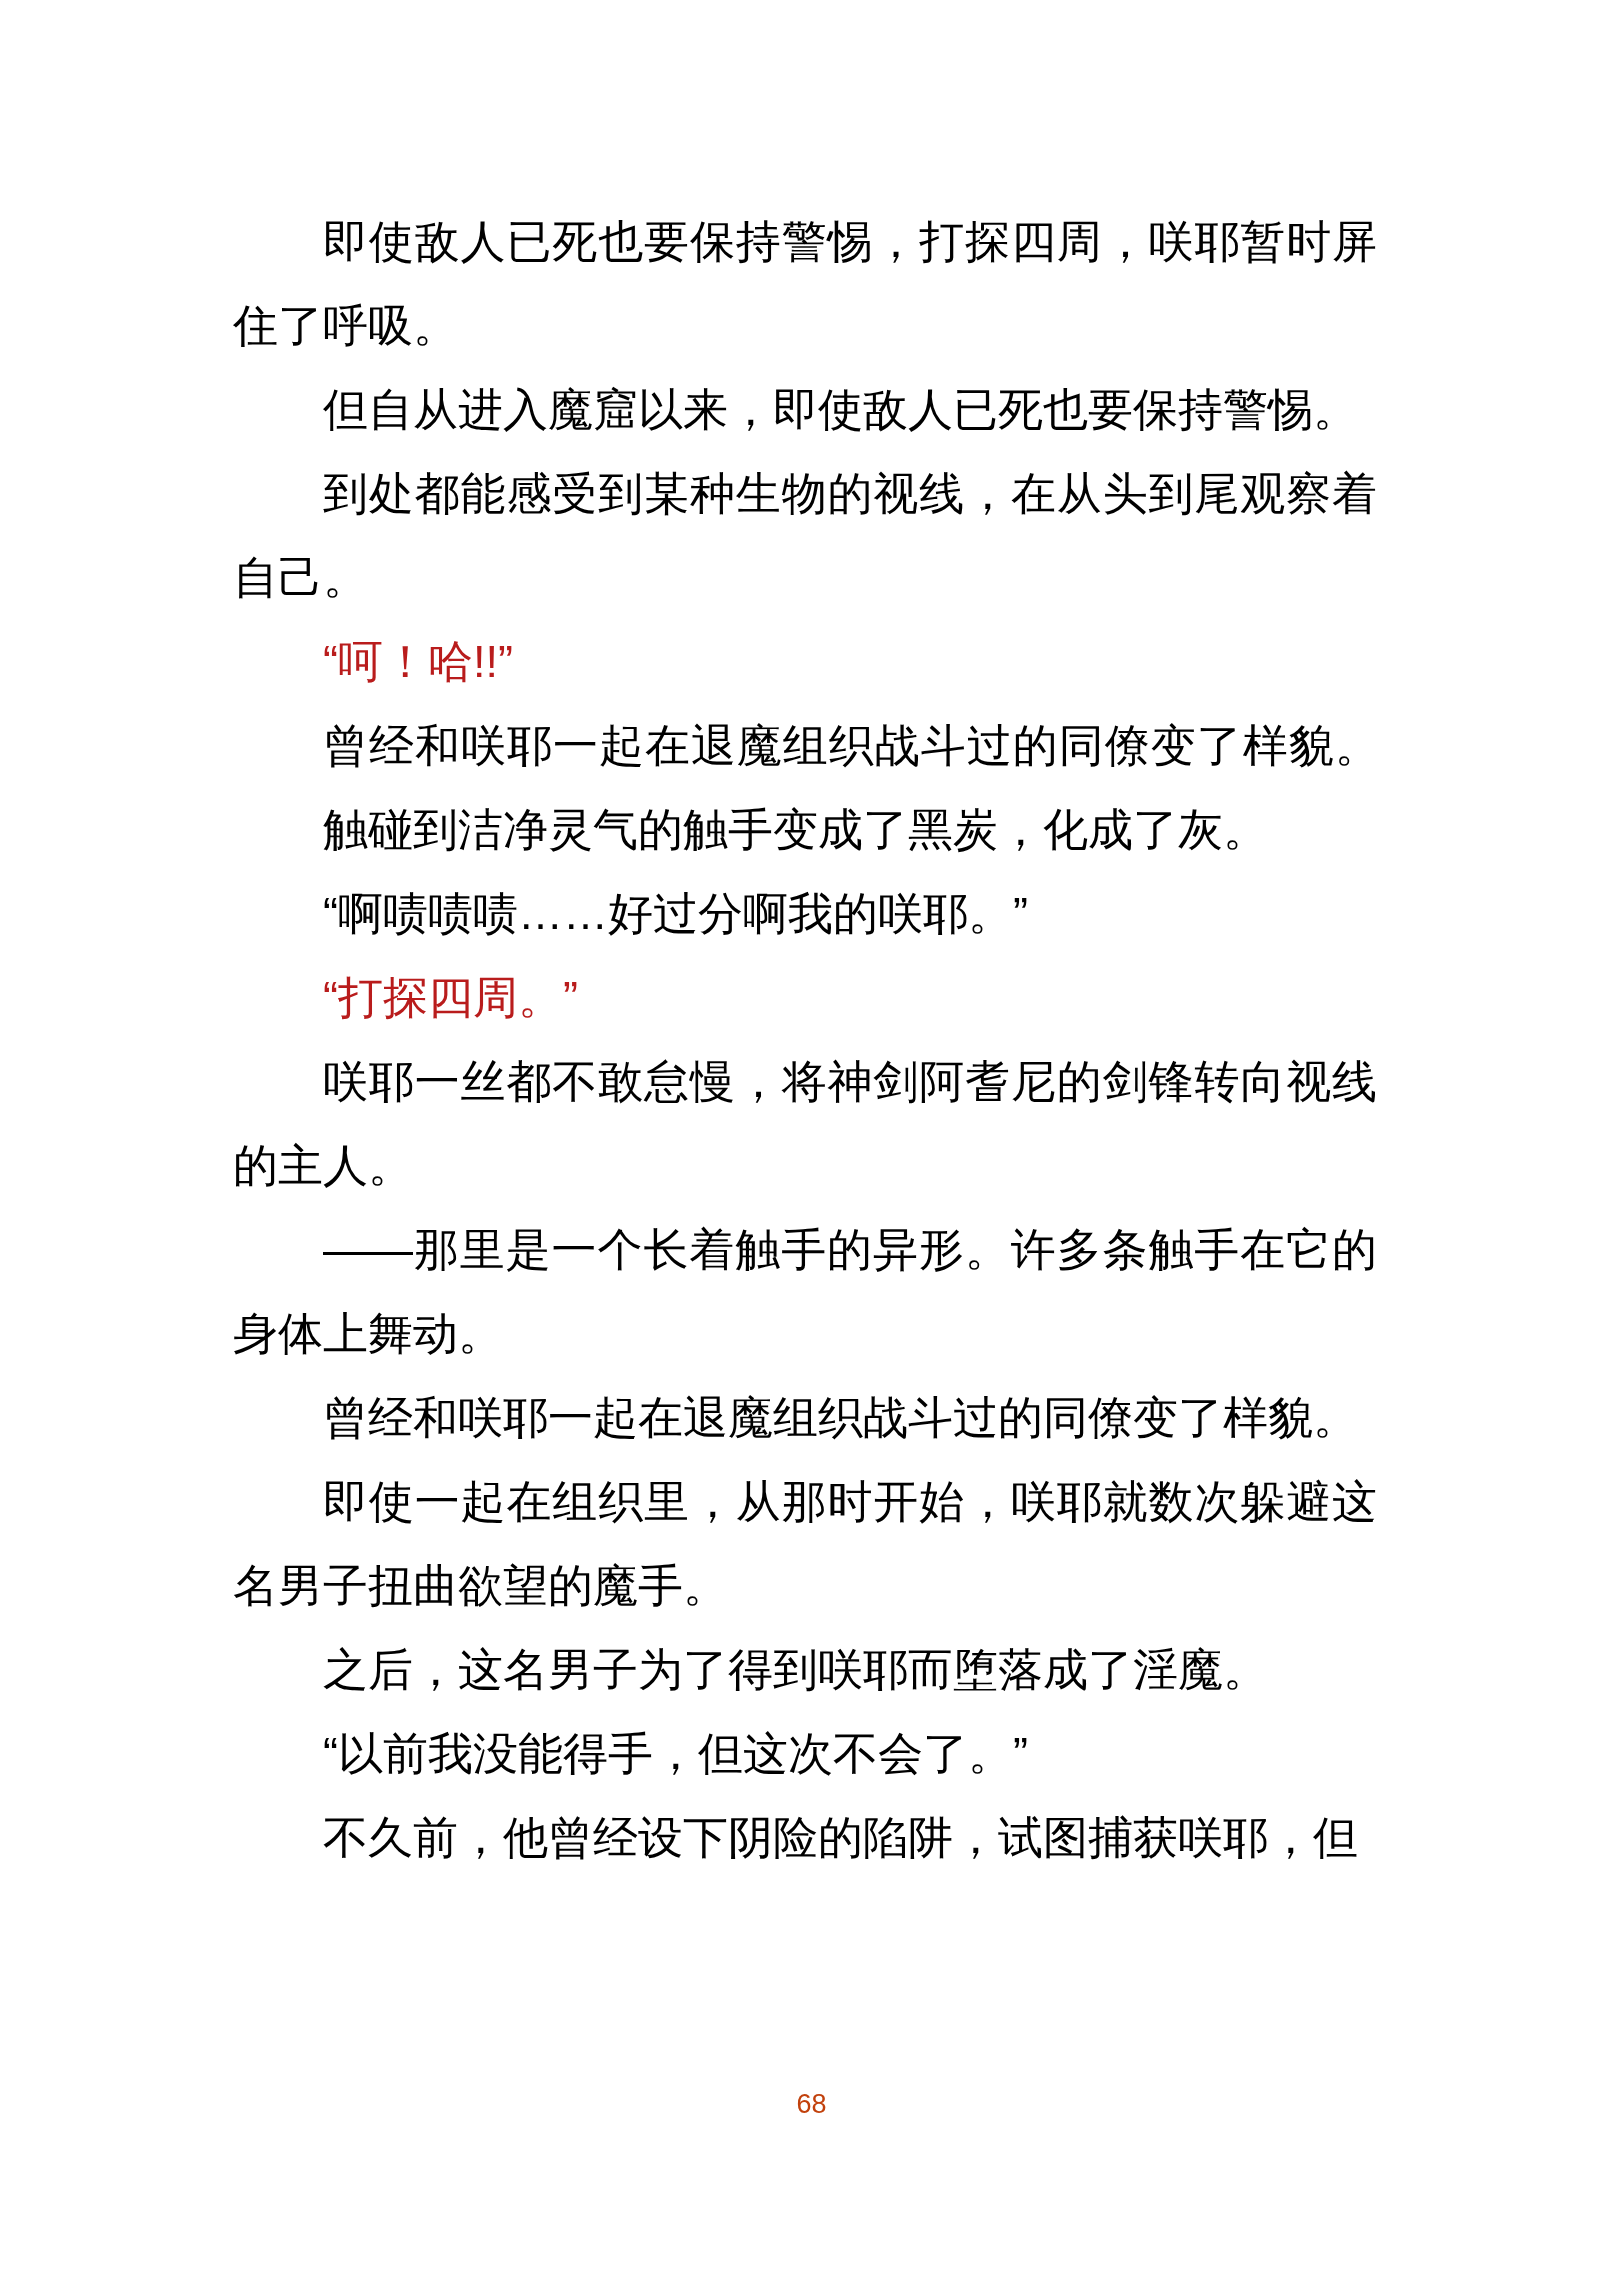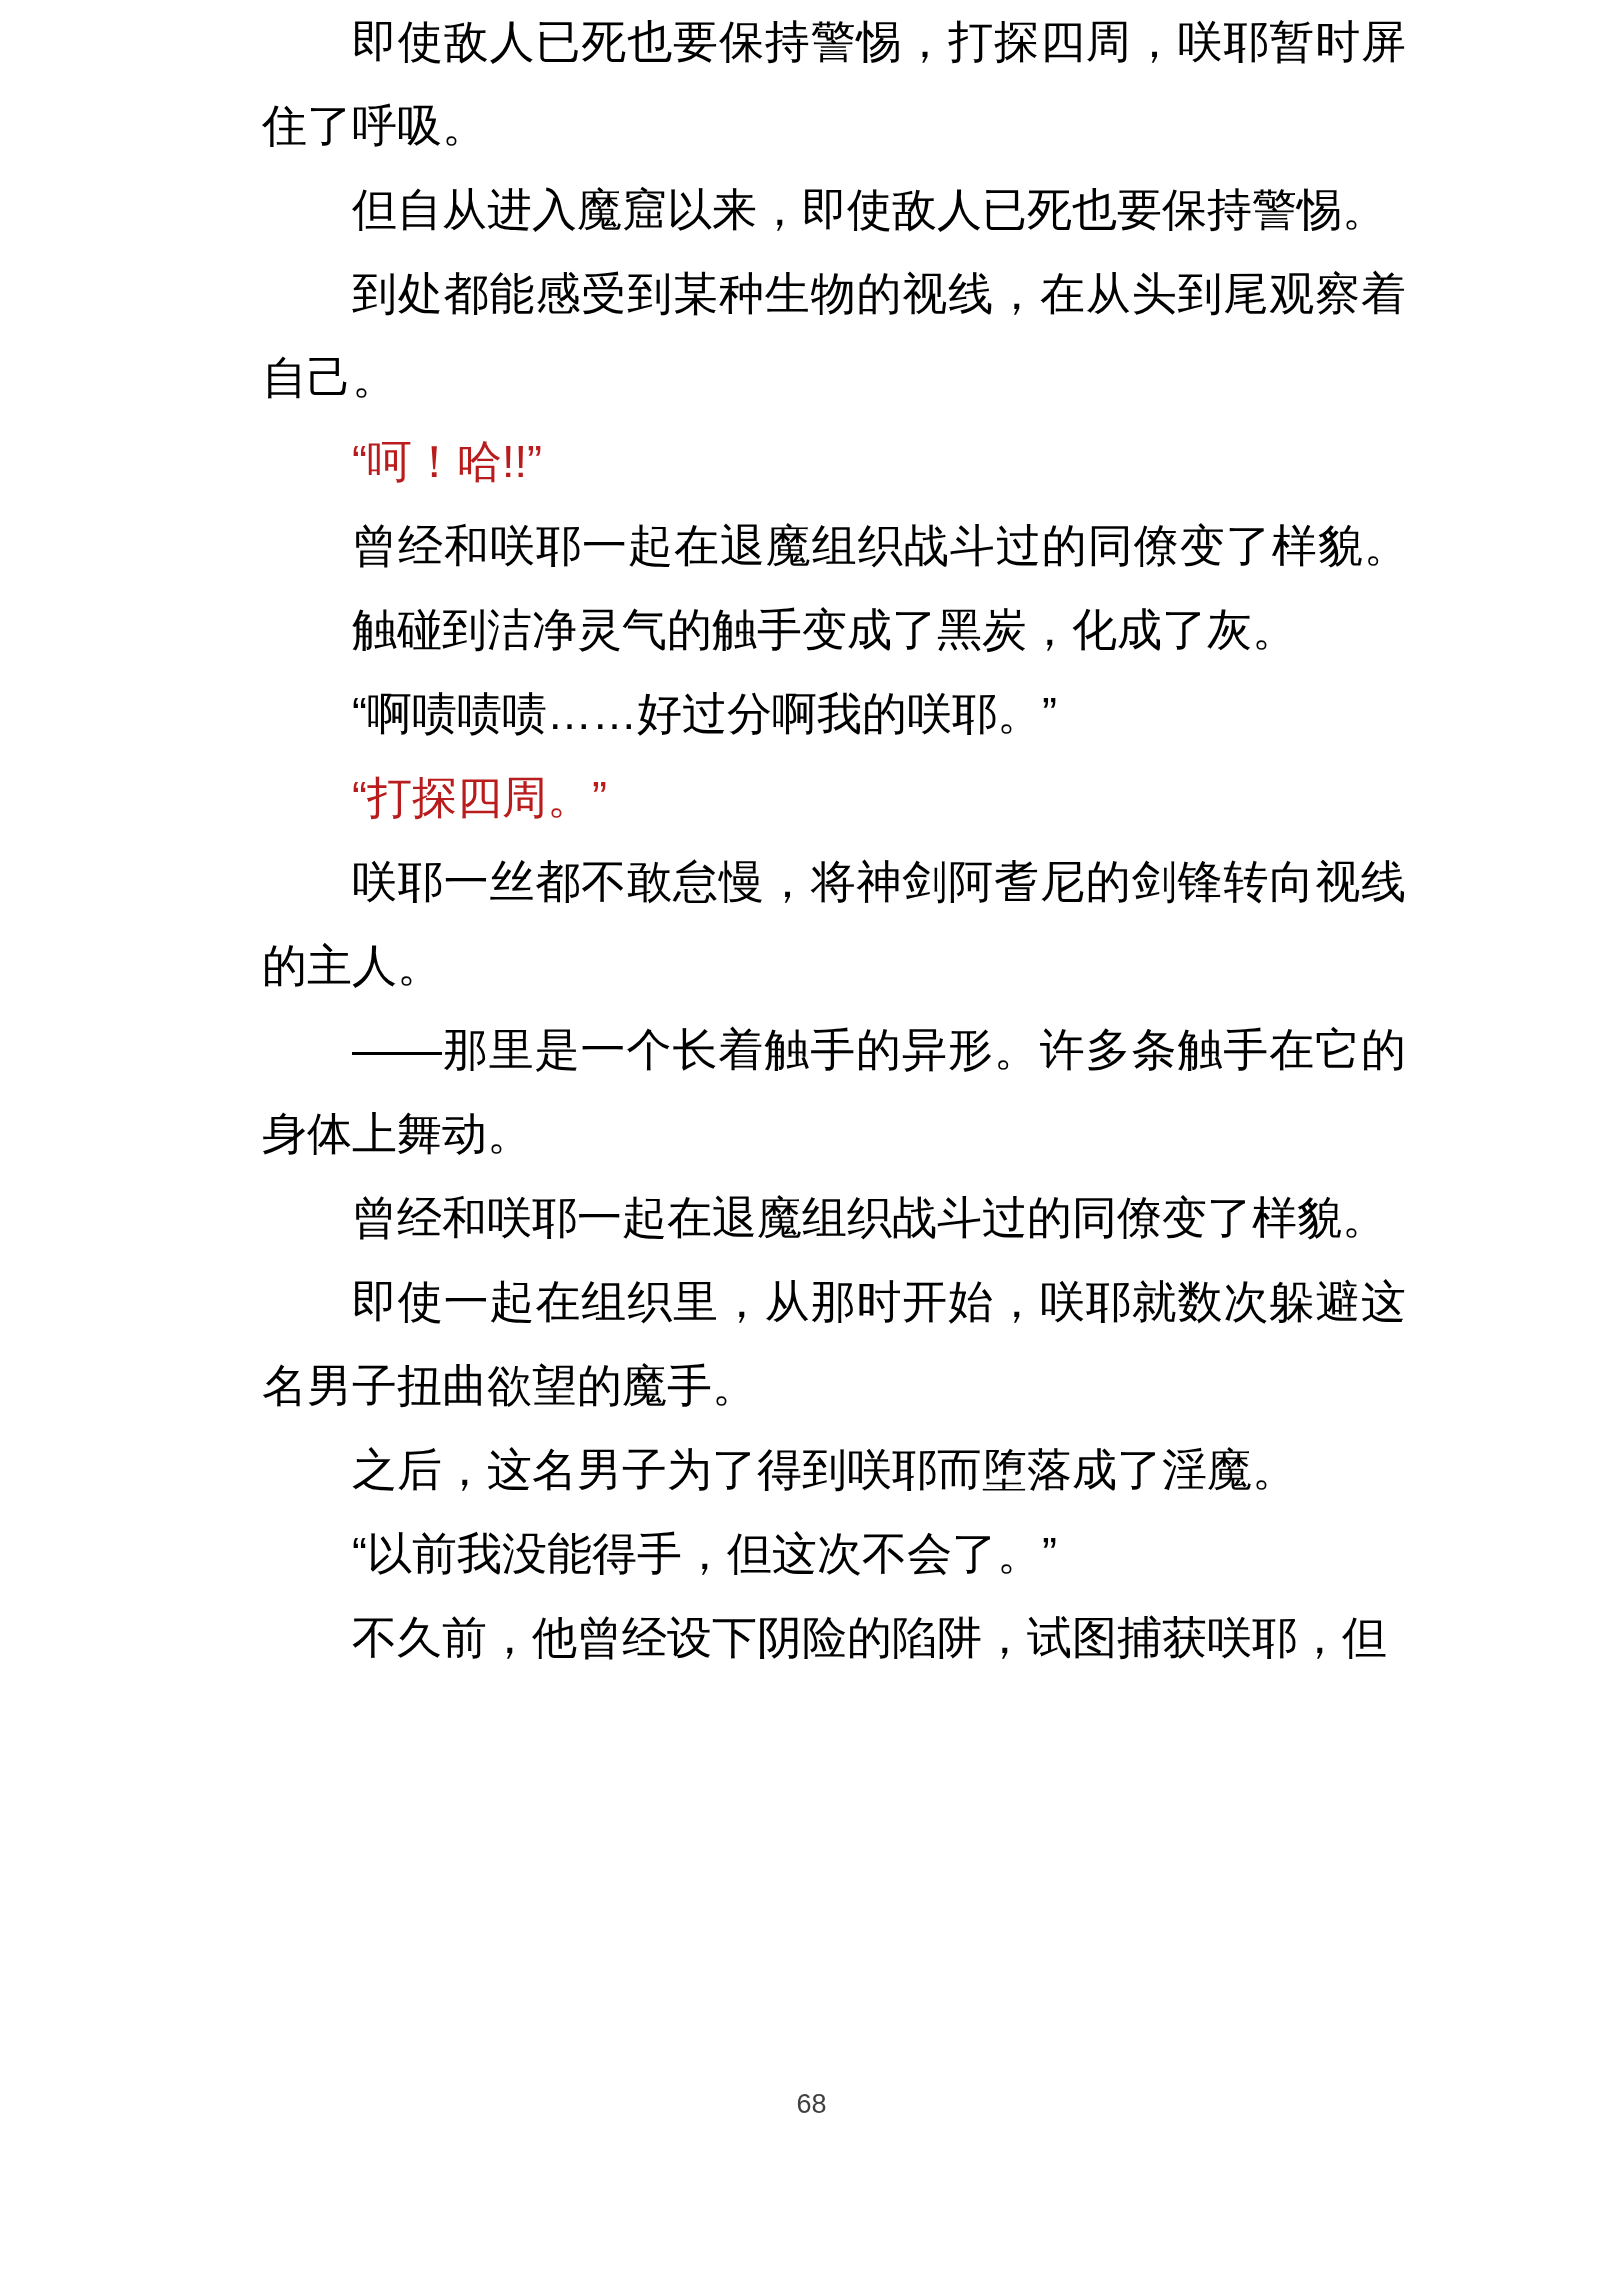--- a/index.html
+++ b/index.html
@@ -12,23 +12,24 @@
     position: relative;
     width: 1623px;
     height: 2295px;
     background: #ffffff;
     overflow: hidden;
     font-family: "Liberation Sans", sans-serif;
     color: #000000;
   }
   .text-block {
     position: absolute;
-    left: 262px;
+    left: 233px;
     top: 0;
     width: 1144px;
+    padding-top: 200px;
     font-size: 45px;
     line-height: 84px;
     text-align: justify;
     text-justify: inter-character;
     line-break: strict;
   }
   .para {
     margin: 0;
     padding: 0;
     text-indent: 2em;
@@ -42,21 +43,21 @@
     color: #b91c1c;
   }
   .footer {
     position: absolute;
     left: 0;
     top: 2089px;
     width: 1623px;
     text-align: center;
     font-size: 27px;
     line-height: 30px;
-    color: #404040;
+    color: #c2410c;
   }
 </style>
 </head>
 <body>
 
 <div class="page">
 
   <div class="text-block">
     <p class="para">即使敌人已死也要保持警惕，打探四周，咲耶暂时屏住了呼吸。</p>
     <p class="para">但自从进入魔窟以来，即使敌人已死也要保持警惕。</p>

